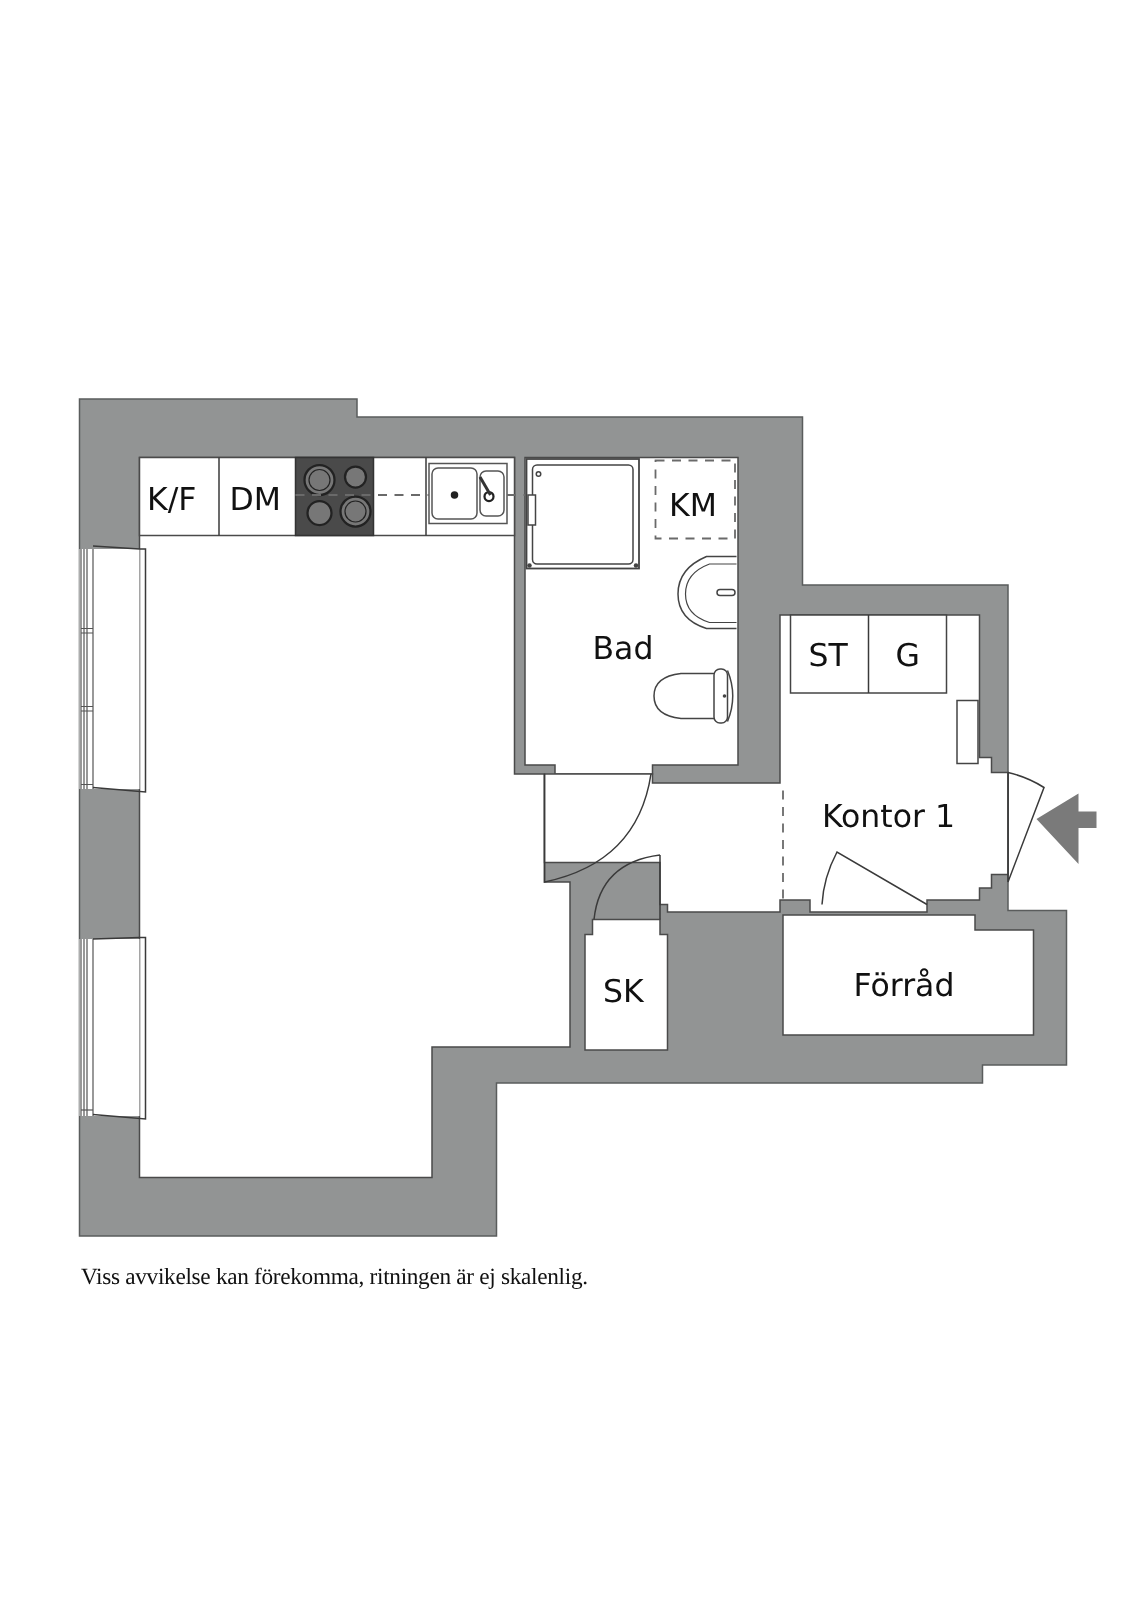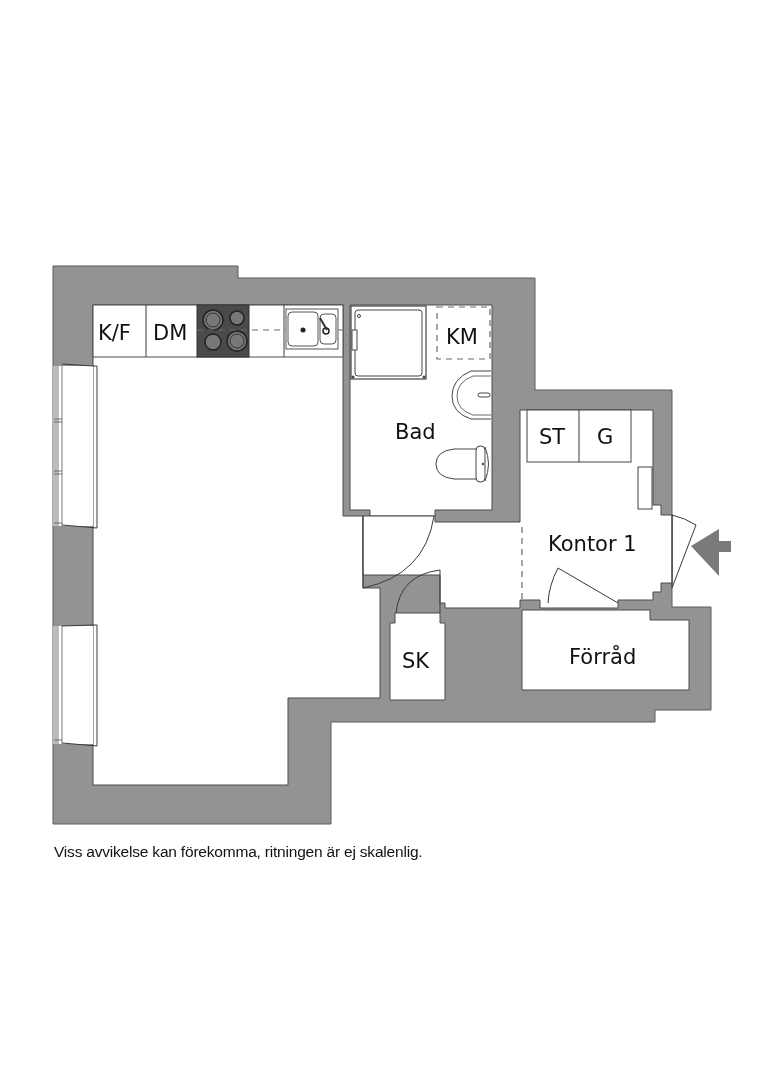--- a/index.html
+++ b/index.html
@@ -6,21 +6,21 @@
     body { width: 764px; height: 1080px; position: relative; overflow: hidden; }
     #plan { position: absolute; left: 0; top: 0; width: 764px; height: 1080px; }
     .wall { fill: #929494; stroke: #5a5c5c; stroke-width: 1; }
     .room { fill: #ffffff; stroke: #4a4a4a; stroke-width: 1; }
     .line { fill: none; stroke: #3a3a3a; stroke-width: 1; }
     .thin { fill: none; stroke: #555; stroke-width: 0.8; }
     .dash { fill: none; stroke: #6a6a6a; stroke-width: 1.2; stroke-dasharray: 6 5; }
     .lbl { font-family: "DejaVu Sans", "Liberation Sans", sans-serif; fill: #111; font-size: 21px; }
     .caption {
       position: absolute; left: 54px; top: 843px;
-      font-family: Liberation Sans, sans-serif;
+      font-family: Liberation Serif, serif;
       font-size: 15.5px; color: #111; letter-spacing: -0.2px;
     }
   </style>
 </head>
 <body>
 
 <svg id="plan" viewBox="0 0 764 1080" xmlns="http://www.w3.org/2000/svg">
 
   <path class="wall" d="M53,266 L238,266 L238,278 L535,278 L535,390 L672,390 L672,607 L711,607 L711,710 L655,710 L655,722 L331,722 L331,824 L53,824 Z"></path>
 

